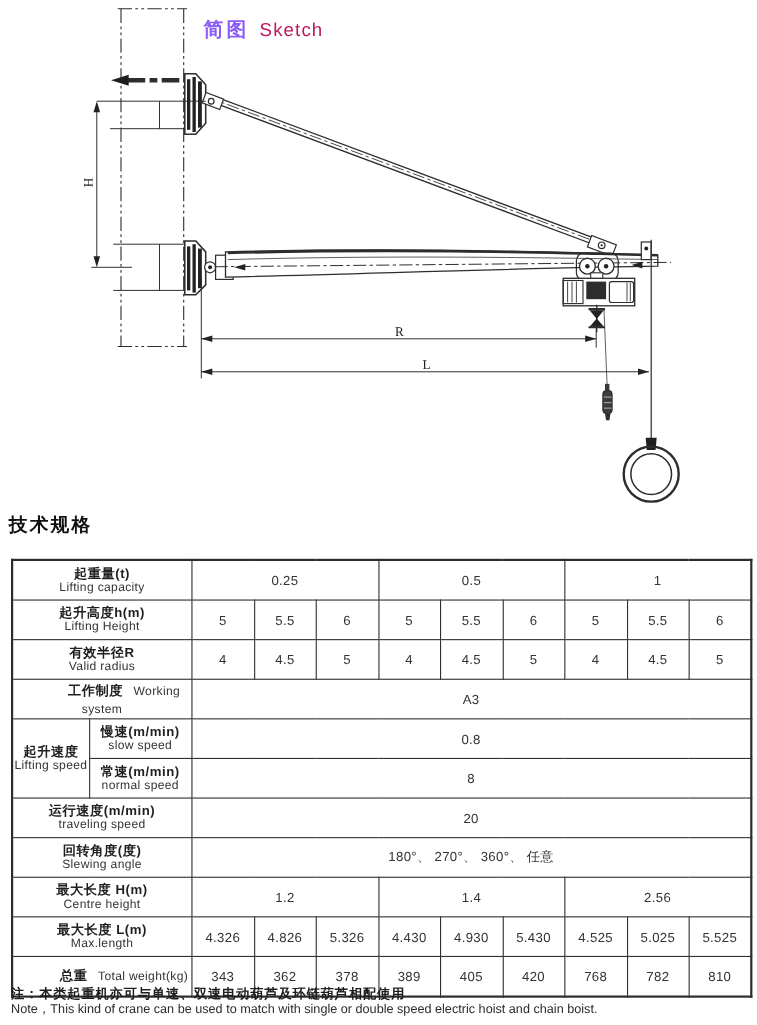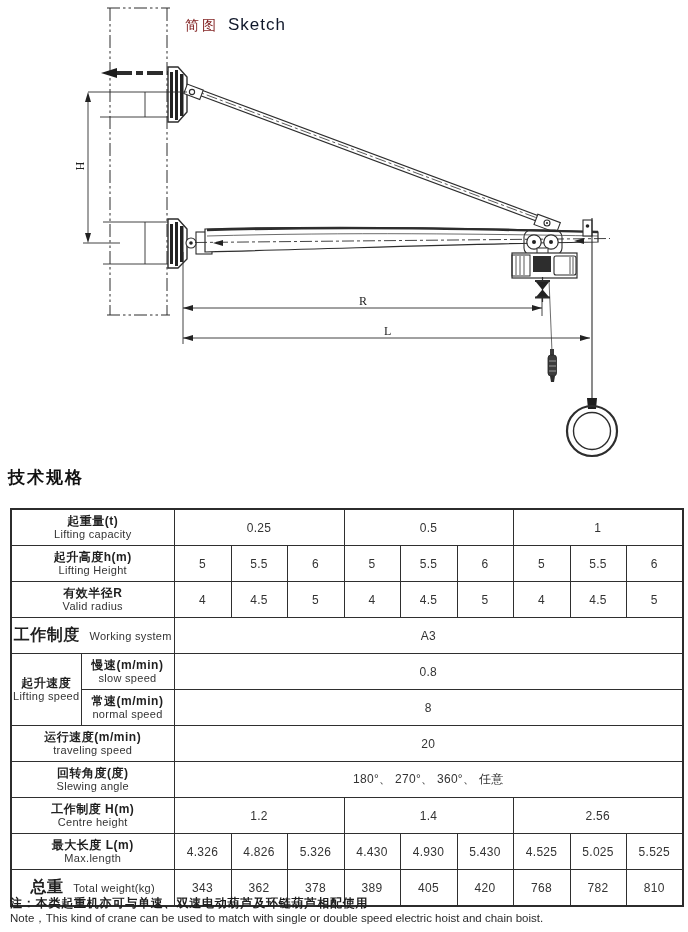--- a/index.html
+++ b/index.html
@@ -2,38 +2,38 @@
 <html><head>
 <meta charset="utf-8">
 <style>
   html,body{margin:0;padding:0;}
   body{width:688px;height:932px;background:#fff;font-family:"Liberation Sans","DejaVu Sans",sans-serif;color:#222;}
   .page{position:relative;width:688px;height:932px;background:#fff;overflow:hidden;}
 
   
   .sketch-svg{position:absolute;left:0;top:0;}
   .sketch-title{position:absolute;left:185px;top:15px;display:flex;gap:9px;align-items:baseline;}
-  .sketch-title .zh{font-size:14px;font-weight:normal;letter-spacing:3px;color:#7f1d1d;}
-  .sketch-title .en{font-size:17px;color:#0f172a;letter-spacing:1px;}
+  .sketch-title .zh{font-size:18px;font-weight:bold;letter-spacing:3px;color:#8b5cf6;}
+  .sketch-title .en{font-size:17px;color:#be185d;letter-spacing:1px;}
   .dim-label{position:absolute;font-family:"Liberation Serif","DejaVu Serif",serif;font-size:12px;color:#222;line-height:12px;}
   .dim-h{left:76px;top:160px;transform:rotate(90deg);}
   .dim-r{left:359px;top:295px;}
   .dim-l{left:384px;top:325px;}
 
   
   .spec-heading{position:absolute;left:8px;top:466px;display:flex;gap:11px;align-items:baseline;}
   .spec-heading .zh{font-size:17px;font-weight:bold;letter-spacing:2px;color:#111;}
   .spec-heading .en{font-size:15.5px;color:#1a1a1a;letter-spacing:0.4px;}
 
   
   table.specs{position:absolute;left:10px;top:508px;width:672px;border-collapse:collapse;table-layout:fixed;border:2px solid #2c2c2c;}
   table.specs td{border:1px solid #2f2f2f;text-align:center;vertical-align:middle;padding:0;height:35px;font-size:12px;color:#333;letter-spacing:0.3px;}
   td.lab .zh{display:block;font-size:12px;font-weight:bold;color:#1f1f1f;line-height:14px;letter-spacing:0.5px;}
   td.lab .en{display:block;font-size:11px;color:#333;line-height:13px;}
-  td.lab-inline .zh{font-size:16px;font-weight:bold;color:#1f1f1f;letter-spacing:0.5px;margin-right:6px;}
+  td.lab-inline .zh{font-size:12px;font-weight:bold;color:#1f1f1f;letter-spacing:0.5px;margin-right:6px;margin-left:40px;}
   td.lab-inline .en{font-size:11px;color:#333;text-align:center;}
   td.val{font-size:12.5px;color:#2e2e2e;}
 
   
   .note{position:absolute;left:10px;top:896px;}
   .note .zh{font-size:12px;font-weight:bold;color:#1d1d1d;line-height:15px;letter-spacing:0.8px;}
   .note .en{font-size:11.5px;color:#2b2b2b;line-height:14px;}
 </style>
 </head>
 <body>
@@ -273,21 +273,21 @@
     </tr>
     <tr>
       <td class="lab" colspan="2">
         <span class="zh">回转角度(度)</span>
         <span class="en">Slewing  angle</span>
       </td>
       <td class="val" colspan="9">180°、 270°、 360°、 任意</td>
     </tr>
     <tr>
       <td class="lab" colspan="2">
-        <span class="zh">工作制度 H(m)</span>
+        <span class="zh">最大长度 H(m)</span>
         <span class="en">Centre  height</span>
       </td>
       <td class="val" colspan="3">1.2</td>
       <td class="val" colspan="3">1.4</td>
       <td class="val" colspan="3">2.56</td>
     </tr>
     <tr>
       <td class="lab" colspan="2">
         <span class="zh">最大长度 L(m)</span>
         <span class="en">Max.length</span>

